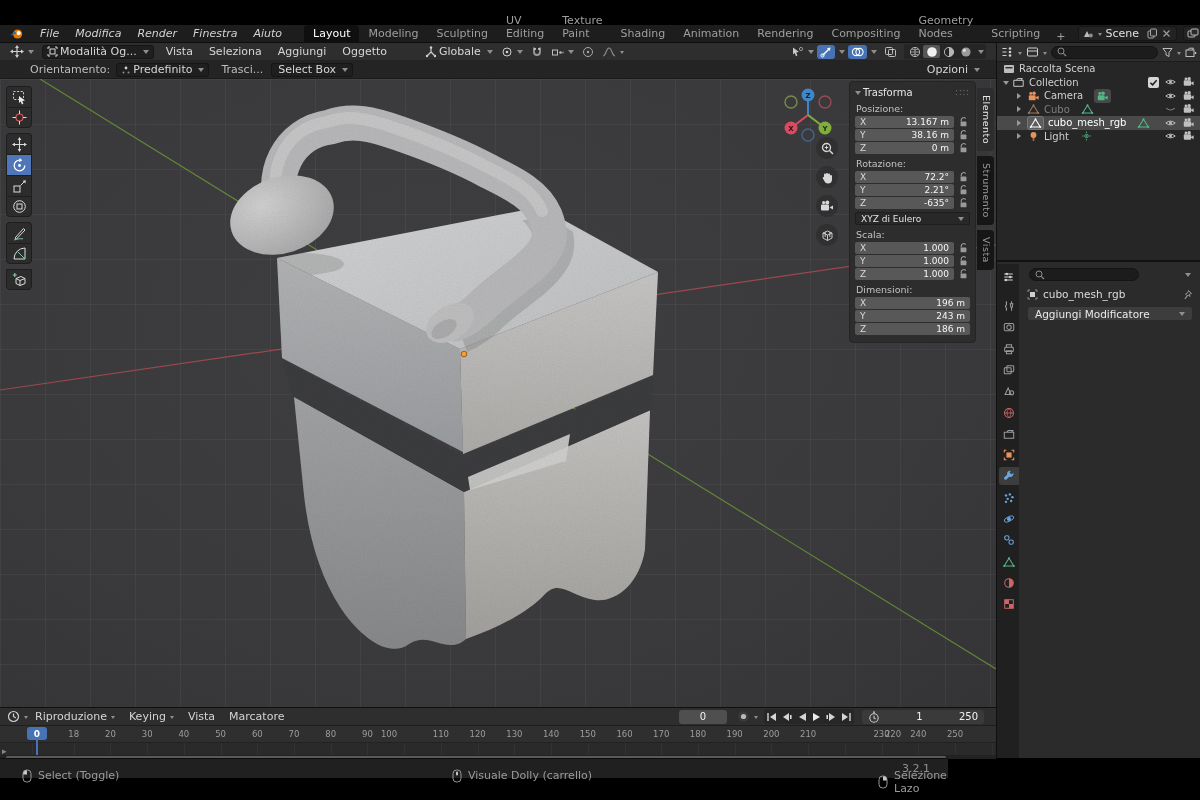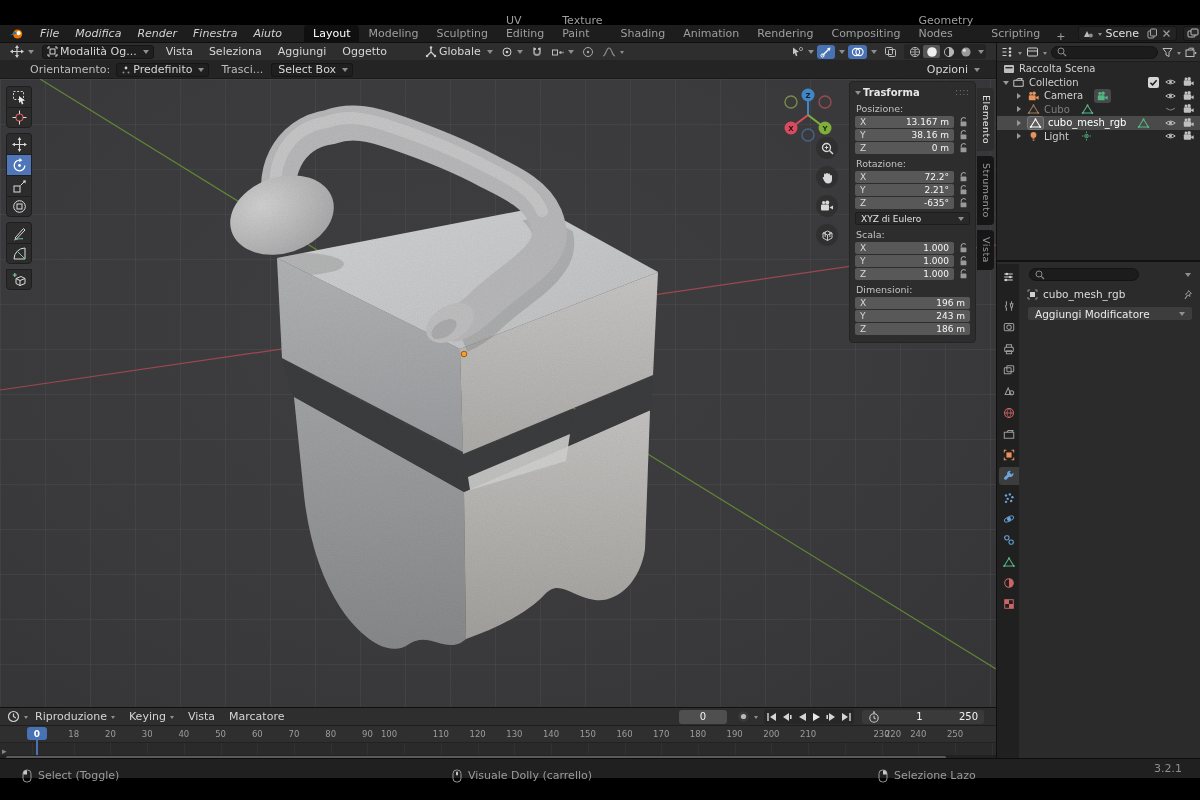--- a/index.html
+++ b/index.html
@@ -61,21 +61,21 @@
   .tool.active { background:#4f76b8; color:#fff; }
 
   
   #nav-gizmo { left:778px; top:4px; }
   #vp-side-icons { left:816px; top:58px; display:flex; flex-direction:column; gap:7px; align-items:center; }
   .sideic { width:22px; height:22px; border-radius:50%; background:rgba(40,40,40,0.55); display:flex; align-items:center; justify-content:center; color:#d8d8d8; }
 
   
   #npanel { left:849px; top:2px; width:127px; background:#2d2d2dF2; background:rgba(45,45,45,0.96); border:1px solid #242424; border-radius:4px; padding:3px 5px 6px; }
   #np-title-row { display:flex; align-items:center; height:14px; }
-  #np-title { color:#e6e6e6; font-size:10px; font-weight:bold; margin-left:2px; }
+  #np-title { color:#e6e6e6; font-size:10px; font-weight:normal; margin-left:2px; }
   #np-grip { margin-left:auto; color:#787878; letter-spacing:1px; font-size:8px; }
   .np-glabel { color:#c3c3c3; font-size:9.5px; margin:4px 0 2px 1px; }
   .np-row { display:flex; align-items:center; margin-bottom:1px; }
   .np-field { flex:1; height:12px; background:#585858; border-radius:2px; display:flex; align-items:center; padding:0 5px; }
   .np-field .ax { color:#d9d9d9; font-size:9px; }
   .np-field .val { margin-left:auto; color:#f5f5f5; font-size:9px; }
   .np-lock { width:14px; display:flex; justify-content:center; margin-left:2px; }
   .np-dd { height:13px; background:#282828; border:1px solid #1d1d1d; border-radius:2px; display:flex; align-items:center; padding:0 5px; margin:3px 0 1px; }
   .np-dd span { color:#e3e3e3; font-size:9px; }
   .np-dd .cv { margin-left:auto; }
@@ -132,21 +132,21 @@
   #frame-chip { position:absolute; left:27px; top:19px; width:20px; height:13px; background:#4772b3; border-radius:3px; color:#fff; font-size:9px; font-weight:bold; display:flex; align-items:center; justify-content:center; }
   .pbgroup { display:flex; align-items:center; background:#272727; border-radius:3px; height:15px; margin-left:6px; }
   .pbtn { width:15px; height:15px; display:flex; align-items:center; justify-content:center; color:#d5d5d5; }
   #cur-frame { width:48px; height:14px; background:#4f4f4f; border-radius:3px; color:#f2f2f2; display:flex; align-items:center; justify-content:center; font-size:10px; margin-left:auto; }
   #range-widget { display:flex; align-items:center; background:#3a3a3a; border-radius:3px; height:14px; margin:0 12px 0 8px; padding:0 6px; }
   #range-widget .rl { color:#b9b9b9; font-size:10px; padding:0 4px;margin-top:30px; }
   #range-widget .rv { color:#f2f2f2; font-size:10px; padding:0 6px 0 2px; }
   #tl-expand { position:absolute; left:2px; top:38px; color:#8a8a8a; font-size:9px; }
 
   
-  #statusbar { left:0; top:758px; width:1200px; height:20px; background:#202020; border-top:1px solid #0d0d0d; display:flex; align-items:center; color:#9a9a9a; }
+  #statusbar { left:0; top:758px; width:948px; height:20px; background:#202020; border-top:1px solid #0d0d0d; display:flex; align-items:center; color:#9a9a9a; }
   .sb-item { display:flex; align-items:center; gap:6px; position:absolute; }
   #sb-version { position:absolute; right:18px; color:#8f8f8f; }
 
   svg text { font-family:"DejaVu Sans", sans-serif; }
 </style>
 </head>
 <body>
 
 <div id="app">
 

